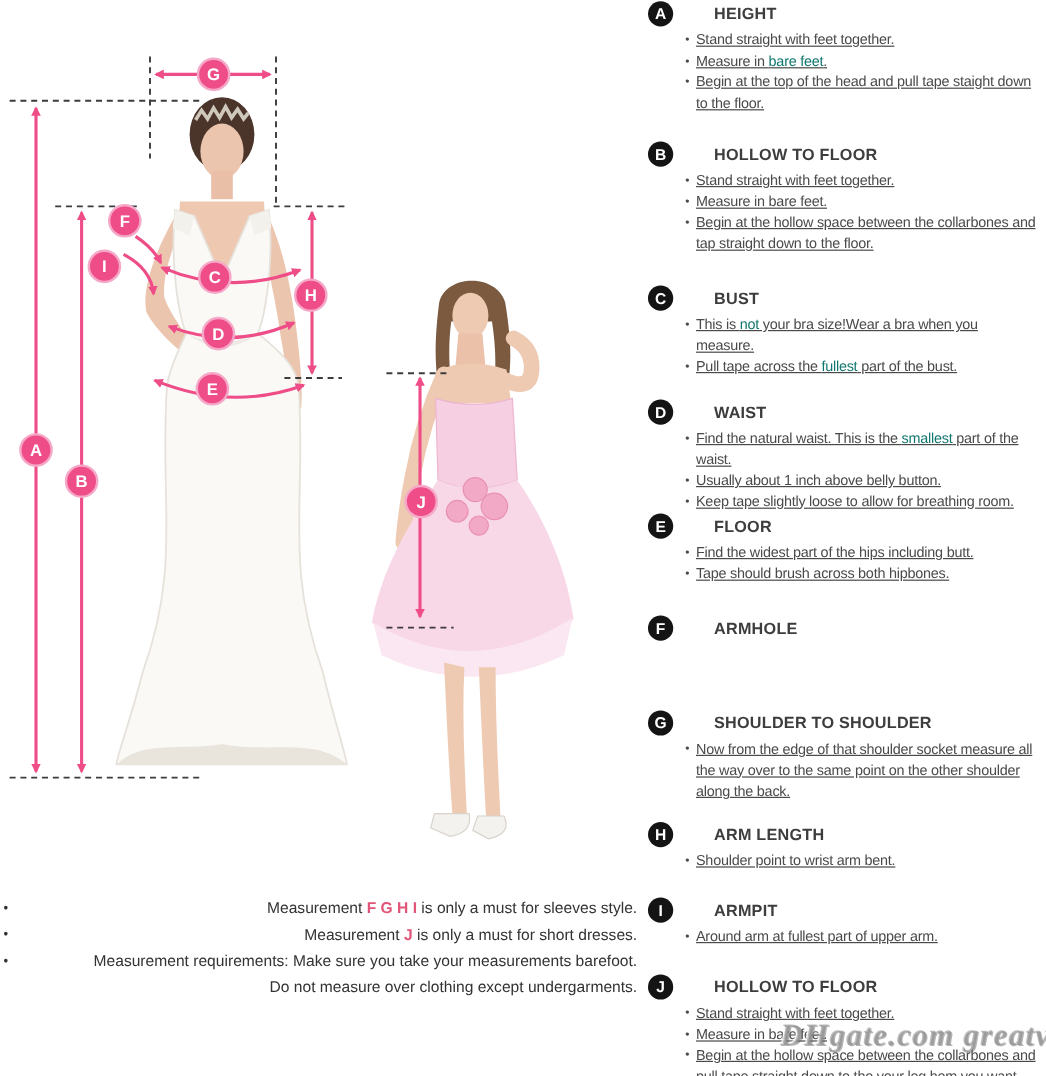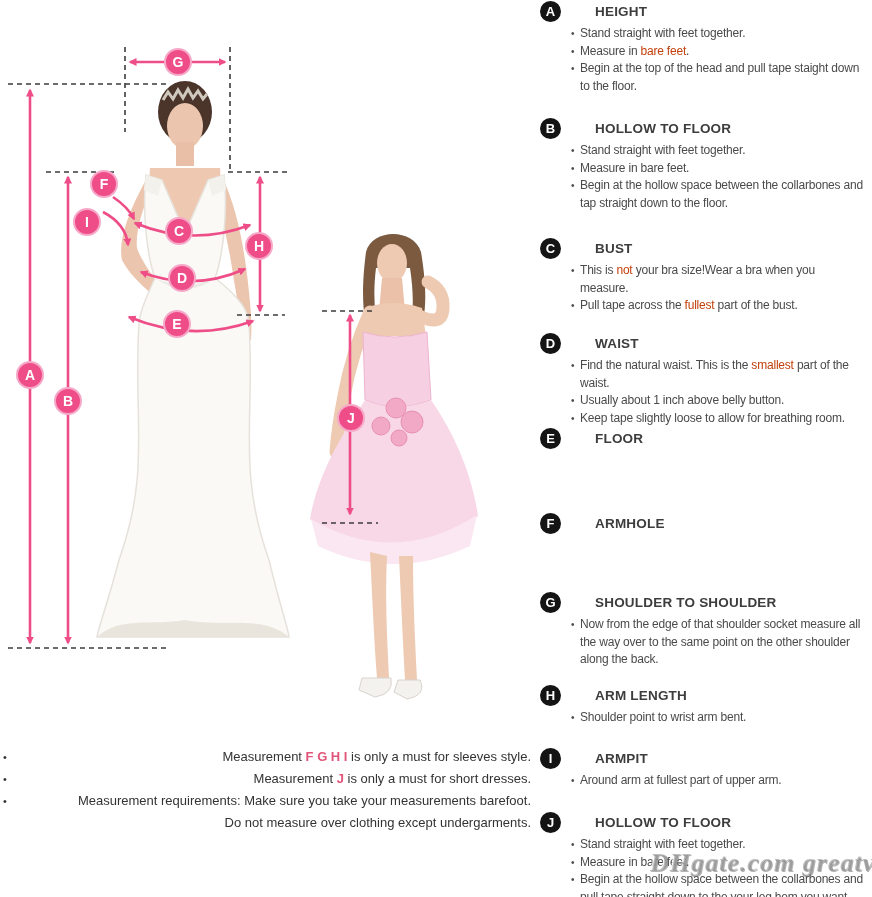--- a/index.html
+++ b/index.html
@@ -7,23 +7,23 @@
           font-family:"Liberation Sans", sans-serif;color:#444;}
   
   .section{position:absolute;left:540px;width:326px;}
   .sec-head{display:flex;align-items:center;gap:10px;}
   .badge{width:21px;height:21px;border-radius:50%;background:#141414;color:#fff;
          font-weight:bold;font-size:13px;display:flex;align-items:center;justify-content:center;
          flex:0 0 21px;}
   .sec-title{font-size:13.5px;font-weight:bold;color:#3d3d3d;letter-spacing:.2px;margin-left:24px;}
   .bullets{margin:3px 0 0 31px;width:295px;}
   .bullet{position:relative;padding-left:9px;font-size:12px;line-height:17.5px;
-          color:#4a4a4a;letter-spacing:-0.2px;}
+          color:#4a4a4a;letter-spacing:-0.2px;text-decoration:underline;}
   .bullet::before{content:"\2022";position:absolute;left:0;top:0;color:#4a4a4a;font-size:10px;}
-  .acc{color:#c2410c;}
+  .acc{color:#0f766e;}
   
   #notes{position:absolute;left:3px;top:746px;width:528px;}
   .note{position:relative;padding-left:9px;font-size:13px;line-height:22px;color:#333;text-align:right;}
   .note::before{content:"\2022";position:absolute;left:0;top:0;color:#333;font-size:11px;}
   .note .acc2{color:#e05578;font-weight:bold;}
   .note .cont{display:block;}
   
   #diagram{position:absolute;left:0;top:0;}
   
   #watermark{position:absolute;left:650px;top:848px;width:230px;
@@ -211,20 +211,24 @@
       <div class="bullet"><span>Usually about 1 inch above belly button.</span><span class="acc"></span><span></span></div>
       <div class="bullet"><span>Keep tape slightly loose to allow for breathing room.</span><span class="acc"></span><span></span></div>
     </div>
   </div>
 
   <div class="section" style="top:428px">
     <div class="sec-head">
       <div class="badge">E</div>
       <div class="sec-title">FLOOR</div>
     </div>
+    <div class="bullets">
+      <div class="bullet"><span>Find the widest part of the hips including butt.</span><span class="acc"></span><span></span></div>
+      <div class="bullet"><span>Tape should brush across both hipbones.</span><span class="acc"></span><span></span></div>
+    </div>
   </div>
 
   <div class="section" style="top:513px">
     <div class="sec-head">
       <div class="badge">F</div>
       <div class="sec-title">ARMHOLE</div>
     </div>
   </div>
 
   <div class="section" style="top:592px">

